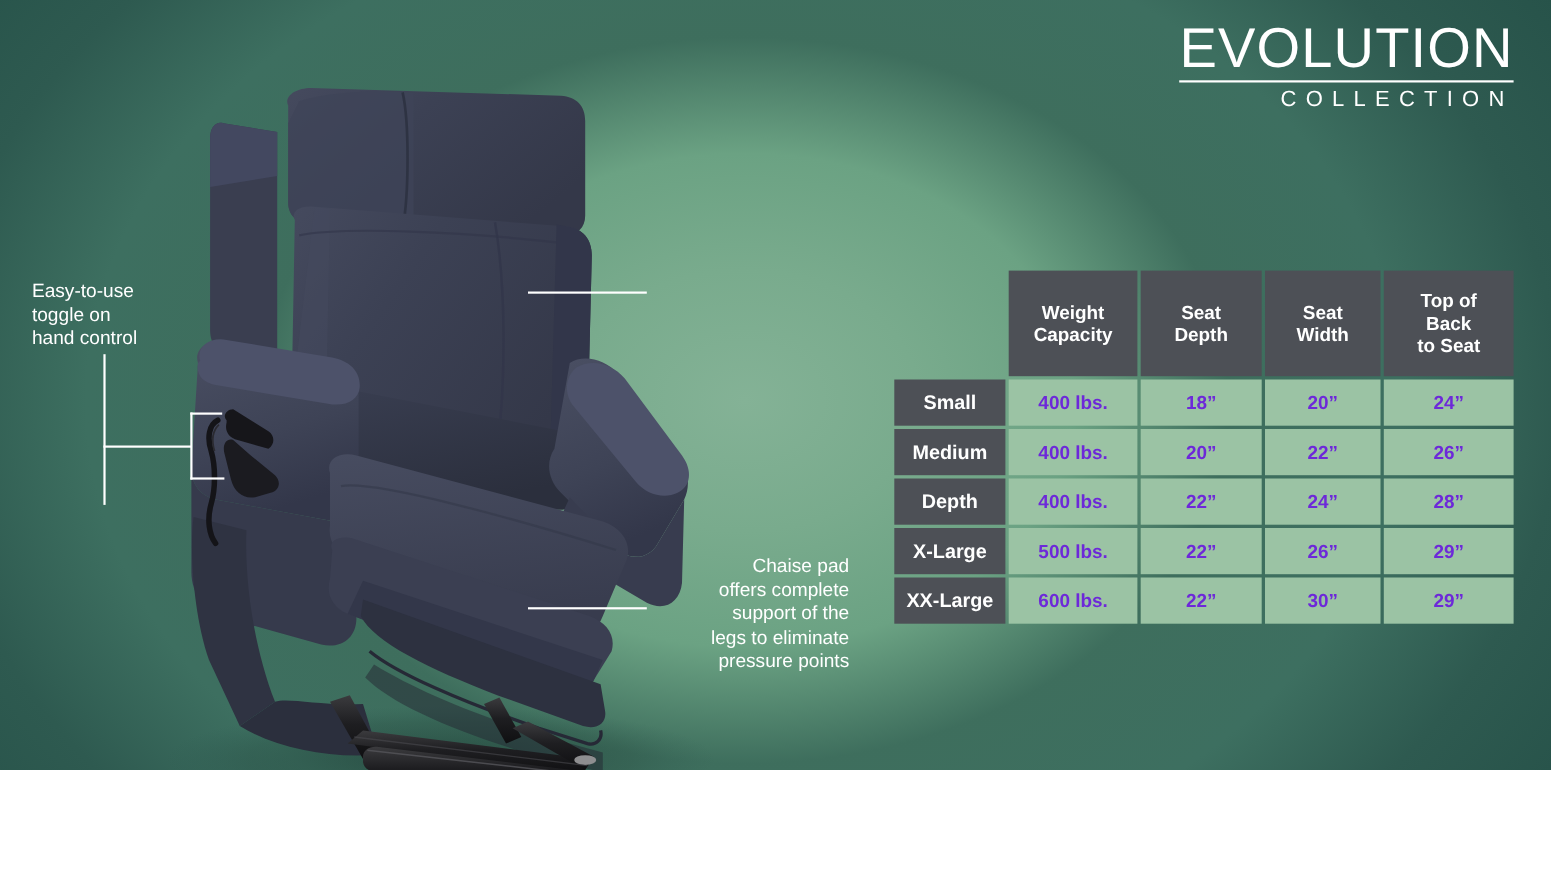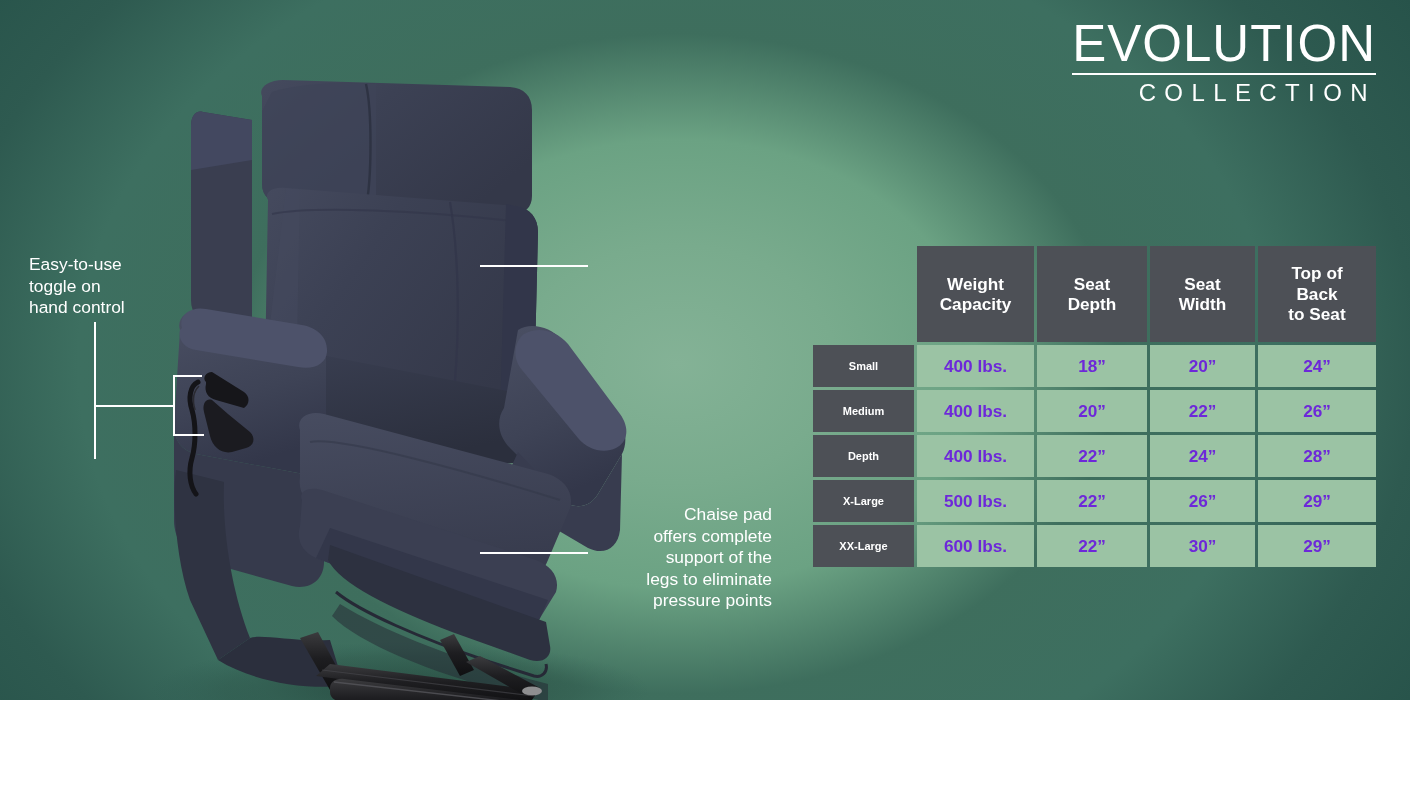--- a/index.html
+++ b/index.html
@@ -39,21 +39,21 @@
     line-height: 1.02;
     white-space: nowrap;
   }
   .brand-rule {
     height: 2px;
     background: #ffffff;
     margin: 3px 0 4px 0;
     width: 100%;
   }
   .brand-sub {
-    font-size: 24px;
+    font-size: 20px;
     font-weight: 400;
     letter-spacing: 8.4px;
     padding-left: 8px;
     white-space: nowrap;
   }
 
   
   .callout {
     position: absolute;
     color: #ffffff;
@@ -120,21 +120,21 @@
     color: #ffffff;
     font-size: 17.2px;
     font-weight: 700;
     line-height: 20.5px;
     height: 96px;
     white-space: pre-line;
   }
   .td-label {
     background: #4d5056;
     color: #ffffff;
-    font-size: 11px;
+    font-size: 18px;
     font-weight: 700;
     text-align: left;
     padding-left: 11px;
     height: 42px;
   }
   .td-val {
     background: #9bc3a4;
     color: #6d28d9;
     font-size: 17.2px;
     font-weight: 700;

